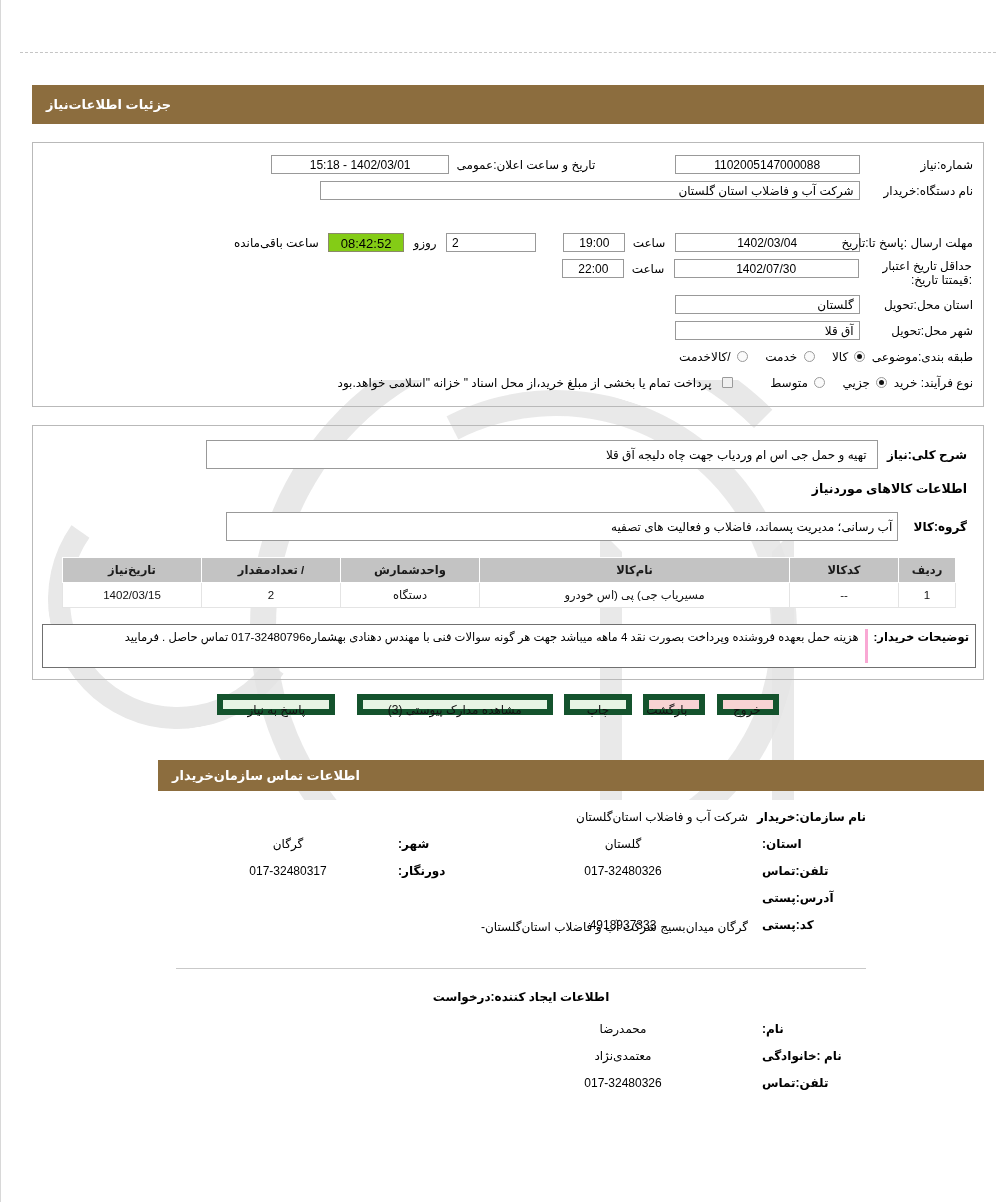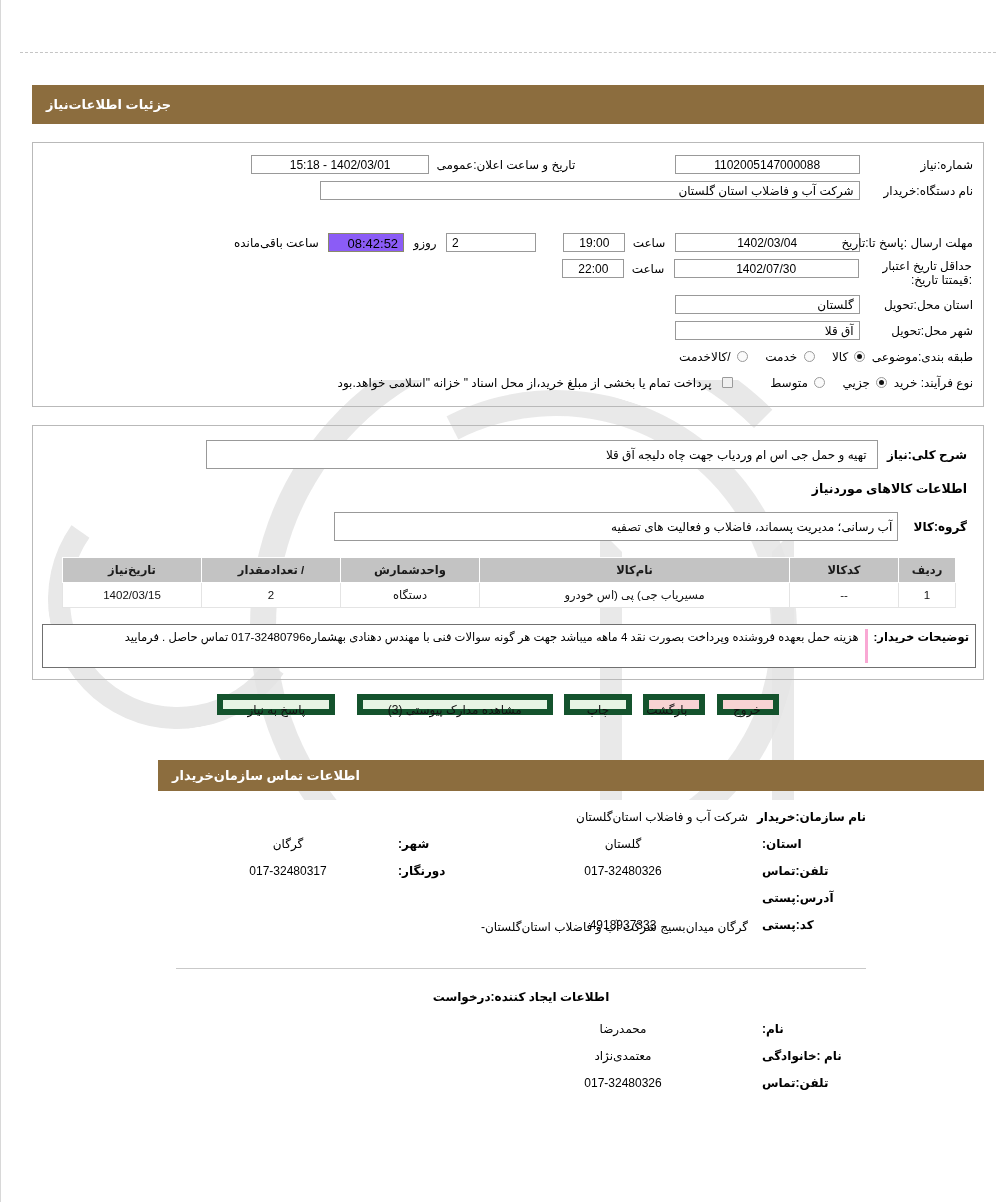--- a/index.html
+++ b/index.html
@@ -113,22 +113,22 @@
     height: 19px;
     line-height: 19px;
     padding: 0 5px;
     font-size: 12px;
     text-align: right;
     box-sizing: border-box;
     overflow: hidden;
   }
   .fld--num { text-align: center; font-family: "Liberation Sans", sans-serif; }
   .fld--count {
-    background: #8b5cf6;
-    text-align: right;
+    background: #84cc16;
+    text-align: center;
     border: 1px solid #8a8a6a;
     font-size: 13px;
   }
   .link {
     color: #2424c8;
     font-size: 11.5px;
     text-decoration: none;
     cursor: pointer;
     display: inline-block;
     vertical-align: middle;
@@ -305,21 +305,21 @@
 
   <div class="bar bar--main">
     <span class="bar-inner">جزئیات   اطلاعات‌نیاز</span>
   </div>
 
   <div class="panel panel--info">
 
     <div class="row" style="right:10px; top:12px;">
       <span class="lbl" style="display:inline-block;width:110px;text-align:right;">شماره:نیاز</span>
       <span class="fld fld--num" style="width:185px;">1102005147000088</span>
-      <span class="lbl" style="margin-right:96px;">تاریخ و ساعت اعلان:عمومی</span>
+      <span class="lbl" style="margin-right:76px;">تاریخ و ساعت اعلان:عمومی</span>
       <span class="fld fld--num" style="width:178px;margin-right:4px;">1402/03/01 - 15:18</span>
     </div>
 
     <div class="row" style="right:10px; top:38px;">
       <span class="lbl" style="display:inline-block;width:110px;text-align:right;">نام دستگاه:خریدار</span>
       <span class="fld" style="width:540px;">شرکت آب و فاضلاب استان گلستان</span>
     </div>
 
 
     <div class="row" style="right:10px; top:90px;">
@@ -377,21 +377,21 @@
       <span class="lbl lbl--b">شرح کلی:نیاز</span>
       <span class="fld" style="width:672px;height:29px;line-height:29px;margin-right:6px;padding-right:10px;">تهیه و حمل جی اس ام وردیاب جهت چاه دلیجه آق قلا</span>
     </div>
 
     <div class="row" style="right:16px; top:55px;">
       <span class="lbl lbl--b" style="font-size:12.5px;">اطلاعات کالاهای موردنیاز</span>
     </div>
 
     <div class="row" style="right:16px; top:86px;">
       <span class="lbl lbl--b">گروه:کالا</span>
-      <span class="fld" style="width:564px;height:29px;line-height:29px;margin-right:12px;">آب رسانی؛ مدیریت پسماند، فاضلاب و فعالیت های تصفیه</span>
+      <span class="fld" style="width:672px;height:29px;line-height:29px;margin-right:12px;">آب رسانی؛ مدیریت پسماند، فاضلاب و فعالیت های تصفیه</span>
     </div>
 
     <table class="tbl">
       <thead>
         <tr>
           <th style="width:48px;">ردیف</th>
           <th style="width:100px;">کدکالا</th>
           <th>نام‌کالا</th>
           <th style="width:130px;">واحدشمارش</th>
           <th style="width:130px;">/ تعدادمقدار</th>

